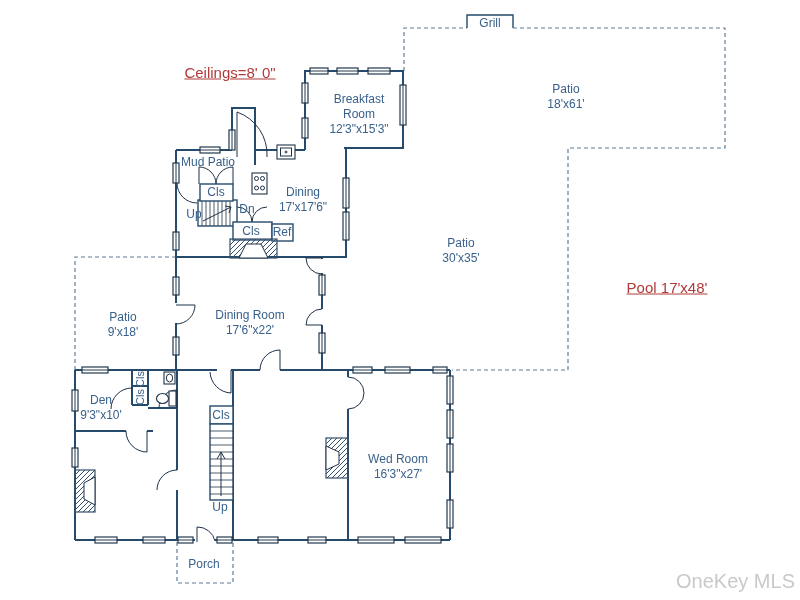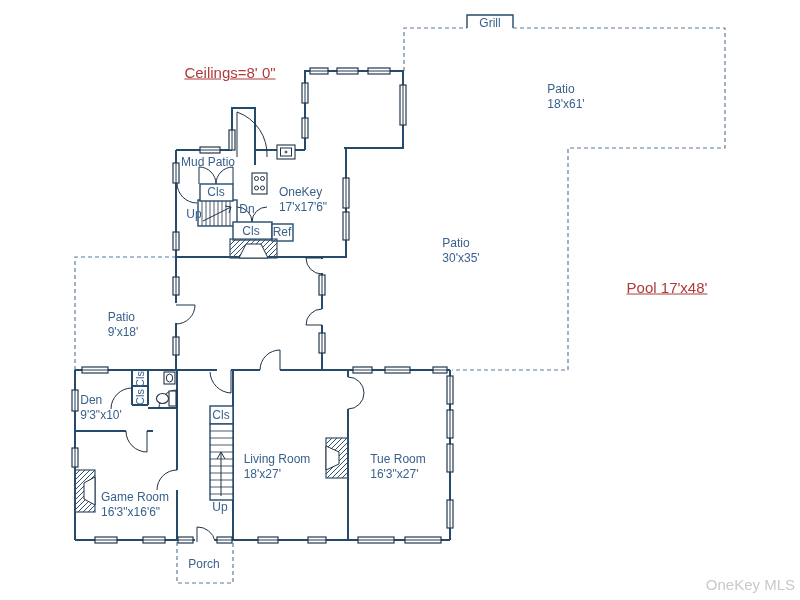--- a/index.html
+++ b/index.html
@@ -16,25 +16,25 @@
   .mid{stroke:#22384e;stroke-width:1;fill:none;}
   .doors{stroke:var(--fix);stroke-width:1;fill:none;}
   .dash{stroke:var(--dash);stroke-width:1.2;fill:none;stroke-dasharray:4 3;}
   .fixw{fill:#fff;stroke:var(--fix);stroke-width:1.1;}
   .fixl{stroke:var(--fix);stroke-width:1;fill:none;}
   .box{fill:#fff;stroke:var(--wall);stroke-width:1.4;}
   .tread{stroke:var(--fix);stroke-width:0.8;fill:none;}
   .fp{fill:url(#hatch);stroke:#35506b;stroke-width:1.2;}
   .fpo{fill:#fff;stroke:#1f3347;stroke-width:1;}
   .lbl{position:absolute;transform:translate(-50%,-50%);color:var(--label);
-       font-size:12px;line-height:15px;white-space:nowrap;}
+       font-size:12px;line-height:15px;text-align:center;white-space:nowrap;}
   .rot{transform:translate(-50%,-50%) rotate(-90deg);font-size:11px;}
   .anno{position:absolute;transform:translate(-50%,-50%);color:var(--annotation);
         font-size:15px;text-decoration:underline;white-space:nowrap;}
-  .wm{position:absolute;right:5px;bottom:7px;color:var(--watermark);font-size:15px;}
+  .wm{position:absolute;right:5px;bottom:7px;color:var(--watermark);font-size:20px;}
 </style>
 </head>
 <body>
 
 <div class="plan">
 
   <svg width="800" height="600" viewBox="0 0 800 600">
     <defs>
       <pattern id="hatch" width="5" height="5" patternUnits="userSpaceOnUse">
         <path d="M0,5 L5,0 M-1,1 L1,-1 M4,6 L6,4" stroke="#35506b" stroke-width="1"></path>
@@ -176,39 +176,40 @@
   <div class="lbl" style="left:461px;top:251px">
     <span>Patio</span><br>
     <span>30'x35'</span>
   </div>
   <div class="lbl" style="left:123px;top:325px">
     <span>Patio</span><br>
     <span>9'x18'</span>
   </div>
   <div class="lbl" style="left:204px;top:564px">Porch</div>
 
+  <div class="lbl" style="left:359px;top:114px">
+    <span>Breakfast</span><br>
+    <span>Room</span><br>
+    <span>12'3"x15'3"</span>
+  </div>
   <div class="lbl" style="left:303px;top:200px">
-    <span>OneKey</span><br>
+    <span>Dining</span><br>
     <span>17'x17'6"</span>
   </div>
   <div class="lbl" style="left:208px;top:162px">Mud Patio</div>
+  <div class="lbl" style="left:250px;top:323px">
+    <span>Dining Room</span><br>
+    <span>17'6"x22'</span>
+  </div>
   <div class="lbl" style="left:101px;top:408px">
     <span>Den</span><br>
     <span>9'3"x10'</span>
   </div>
-  <div class="lbl" style="left:135px;top:505px">
-    <span>Game Room</span><br>
-    <span>16'3"x16'6"</span>
-  </div>
-  <div class="lbl" style="left:277px;top:467px">
-    <span>Living Room</span><br>
-    <span>18'x27'</span>
-  </div>
   <div class="lbl" style="left:398px;top:467px">
-    <span>Tue Room</span><br>
+    <span>Wed Room</span><br>
     <span>16'3"x27'</span>
   </div>
 
   <div class="lbl" style="left:216px;top:192px">Cls</div>
   <div class="lbl" style="left:251px;top:231px">Cls</div>
   <div class="lbl" style="left:282px;top:232px">Ref</div>
   <div class="lbl" style="left:194px;top:214px">Up</div>
   <div class="lbl" style="left:247px;top:209px">Dn</div>
   <div class="lbl" style="left:221px;top:415px">Cls</div>
   <div class="lbl" style="left:220px;top:507px">Up</div>

